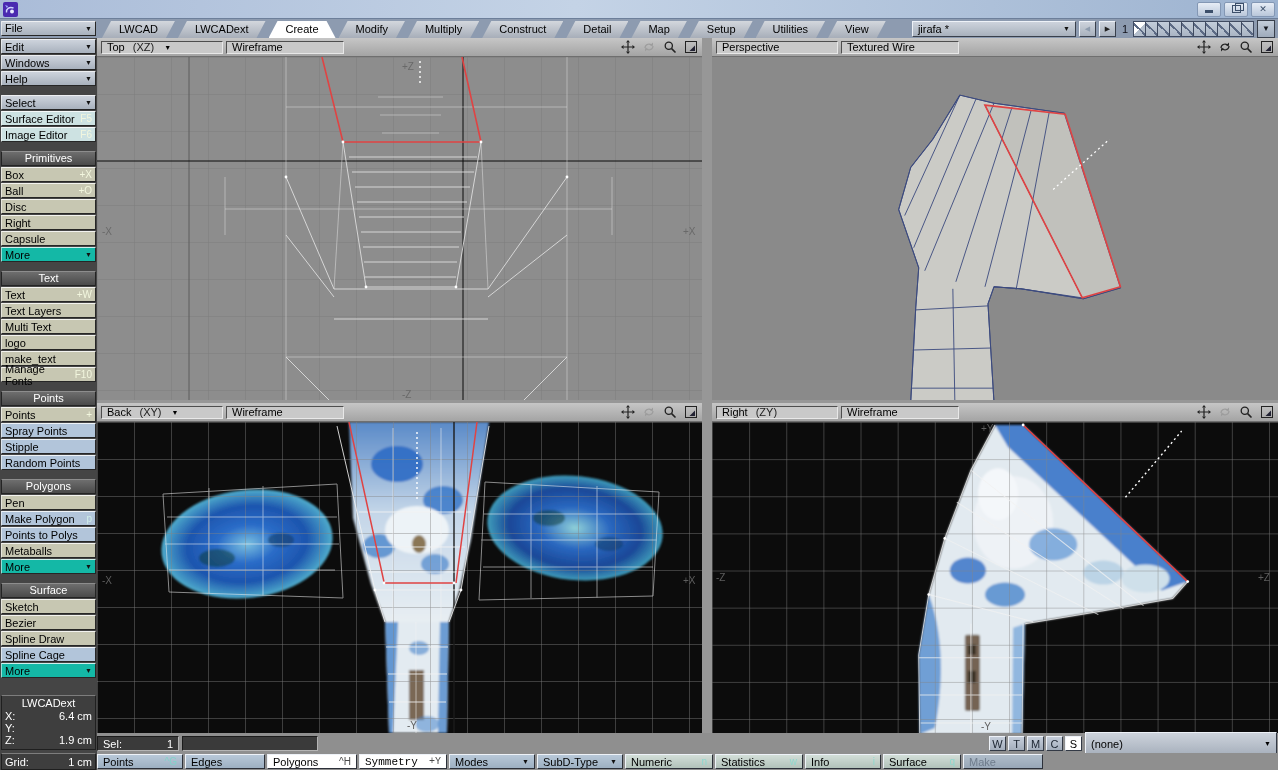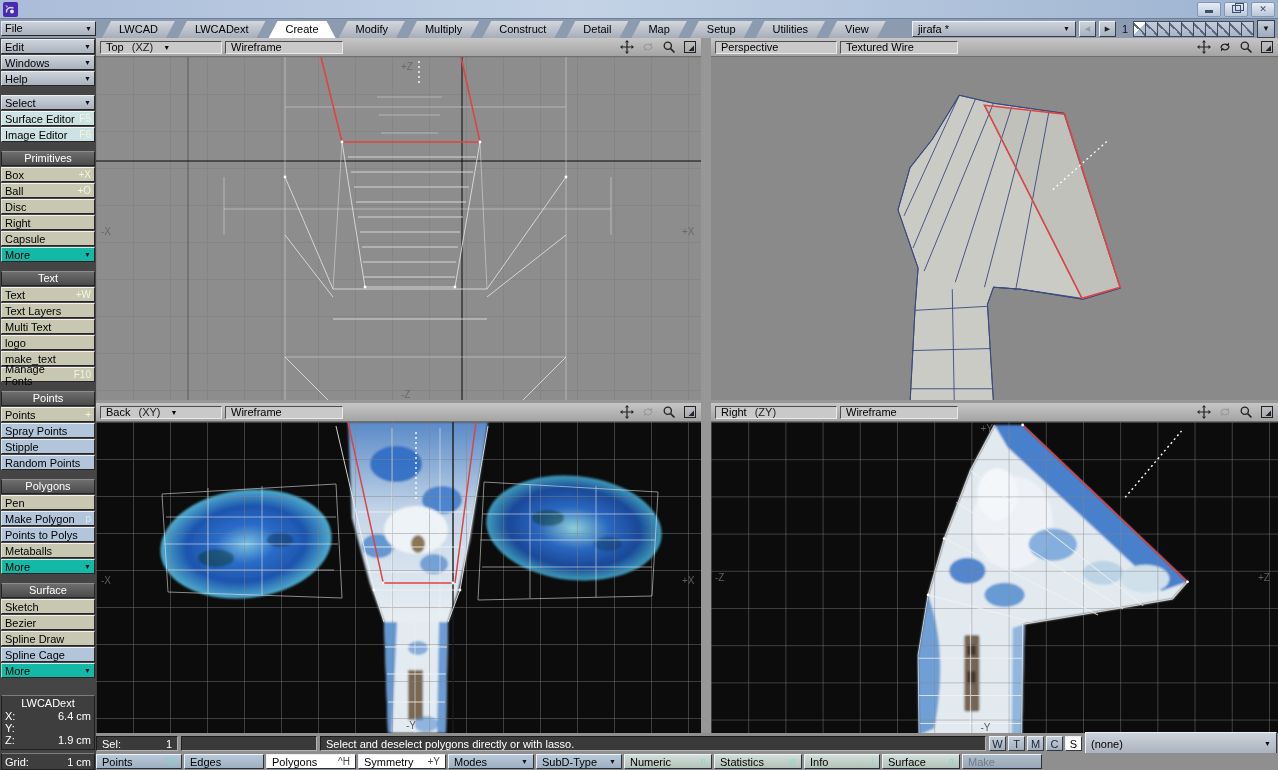--- a/index.html
+++ b/index.html
@@ -696,23 +696,20 @@
           </div>
         </div>
       </div>
 
       <div class="statusrow">
         <div class="dark-box sel-box">
           <span>Sel:</span>
           <span class="v">1</span>
         </div>
         <div class="dark-box spacer-box"></div>
-        <div class="dark-box msg-box">
-          <span>Select and deselect polygons directly or with lasso.</span>
-        </div>
         <div class="vmaps" id="vmaps">
             <div class="vmap-btn">W</div>
             <div class="vmap-btn">T</div>
             <div class="vmap-btn">M</div>
             <div class="vmap-btn">C</div>
             <div class="vmap-btn active">S</div>
           </div>
         <div class="none-dd">
           <span>(none)</span>
           <span class="dd">▼</span>
@@ -724,21 +721,21 @@
             <span>Points</span>
             <span class="sc">^G</span>
           </div>
           <div class="tb-btn tb-blue" style="width: 68px;">
             <span>Edges</span>
           </div>
           <div class="tb-btn tb-active" style="width: 78px;">
             <span>Polygons</span>
             <span class="sc">^H</span>
           </div>
-          <div class="tb-btn tb-active" style="width: 76px;">
+          <div class="tb-btn tb-active" style="width: 76px; font-family: Liberation Mono, monospace;">
             <span>Symmetry</span>
             <span class="sc">+Y</span>
           </div>
           <div class="tb-btn tb-blue" style="width: 74px;">
             <span>Modes</span>
             <span class="dd">▼</span>
           </div>
           <div class="tb-btn tb-blue" style="width: 74px;">
             <span>SubD-Type</span>
             <span class="dd">▼</span>

